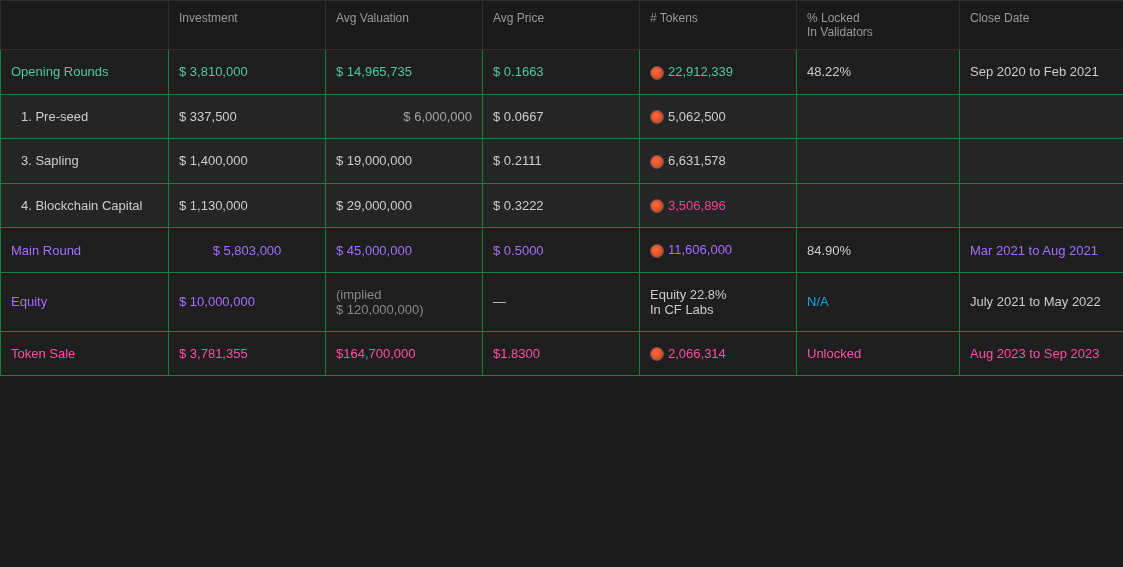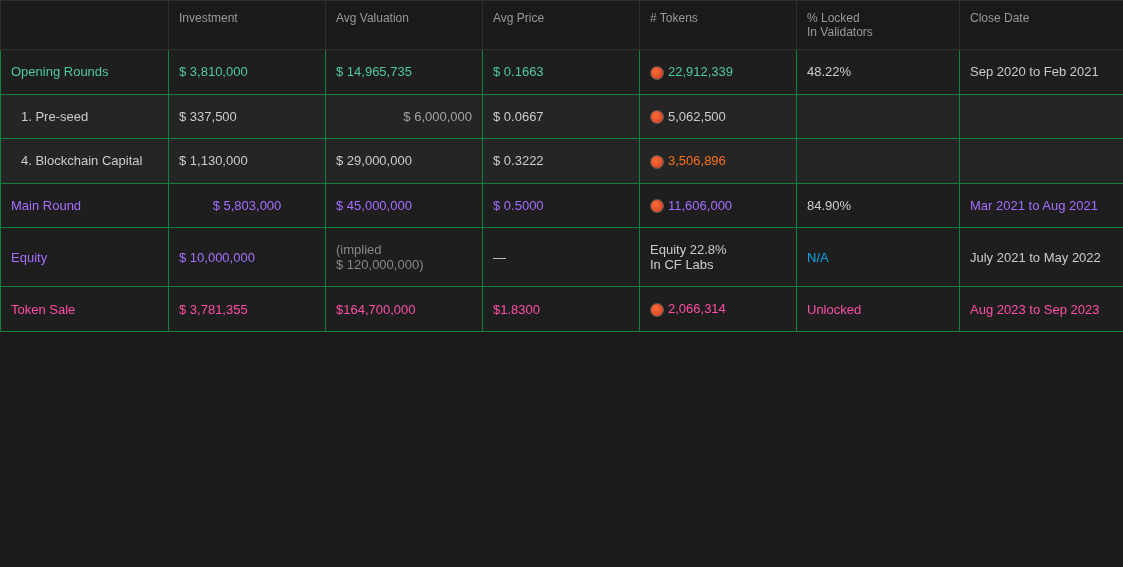--- a/index.html
+++ b/index.html
@@ -100,25 +100,34 @@
       <tr class="detail-row">
         <td style="color: rgb(204, 204, 204); padding-left: 20px;">1. Pre-seed</td>
         <td style="color: rgb(204, 204, 204);">$ 337,500</td>
         <td style="color: #a3a3a3; white-space: pre-line; text-align: right;">$ 6,000,000</td>
         <td style="color: rgb(204, 204, 204);">$ 0.0667</td>
         <td style="color: rgb(204, 204, 204); white-space: pre-line;"><span class="token-icon"></span>5,062,500</td>
         <td style="color: rgb(204, 204, 204);"></td>
         <td style="color: rgb(204, 204, 204);"></td>
       </tr>
       <tr class="detail-row">
+        <td style="color: rgb(204, 204, 204); padding-left: 20px;">3. Sapling</td>
+        <td style="color: rgb(204, 204, 204);">$ 1,400,000</td>
+        <td style="color: rgb(204, 204, 204); white-space: pre-line;">$ 19,000,000</td>
+        <td style="color: rgb(204, 204, 204);">$ 0.2111</td>
+        <td style="color: rgb(204, 204, 204); white-space: pre-line;"><span class="token-icon"></span>6,631,578</td>
+        <td style="color: rgb(204, 204, 204);"></td>
+        <td style="color: rgb(204, 204, 204);"></td>
+      </tr>
+      <tr class="detail-row">
         <td style="color: rgb(204, 204, 204); padding-left: 20px;">4. Blockchain Capital</td>
         <td style="color: rgb(204, 204, 204);">$ 1,130,000</td>
         <td style="color: rgb(204, 204, 204); white-space: pre-line;">$ 29,000,000</td>
         <td style="color: rgb(204, 204, 204);">$ 0.3222</td>
-        <td style="color: #f97316; white-space: pre-line;"><span class="token-icon"></span>3,506,896</td>
+        <td style="color: #ec4899; white-space: pre-line;"><span class="token-icon"></span>3,506,896</td>
         <td style="color: rgb(204, 204, 204);"></td>
         <td style="color: rgb(204, 204, 204);"></td>
       </tr>
       <tr class="summary-row">
         <td style="color: rgb(165, 110, 255); padding-left: 10px;">Main Round</td>
         <td style="color: rgb(165, 110, 255); text-align: center;">$ 5,803,000</td>
         <td style="color: rgb(165, 110, 255); white-space: pre-line;">$ 45,000,000</td>
         <td style="color: rgb(165, 110, 255);">$ 0.5000</td>
         <td style="color: rgb(165, 110, 255); white-space: pre-line;"><span class="token-icon"></span>11,606,000</td>
         <td style="color: rgb(204, 204, 204);">84.90%</td>

